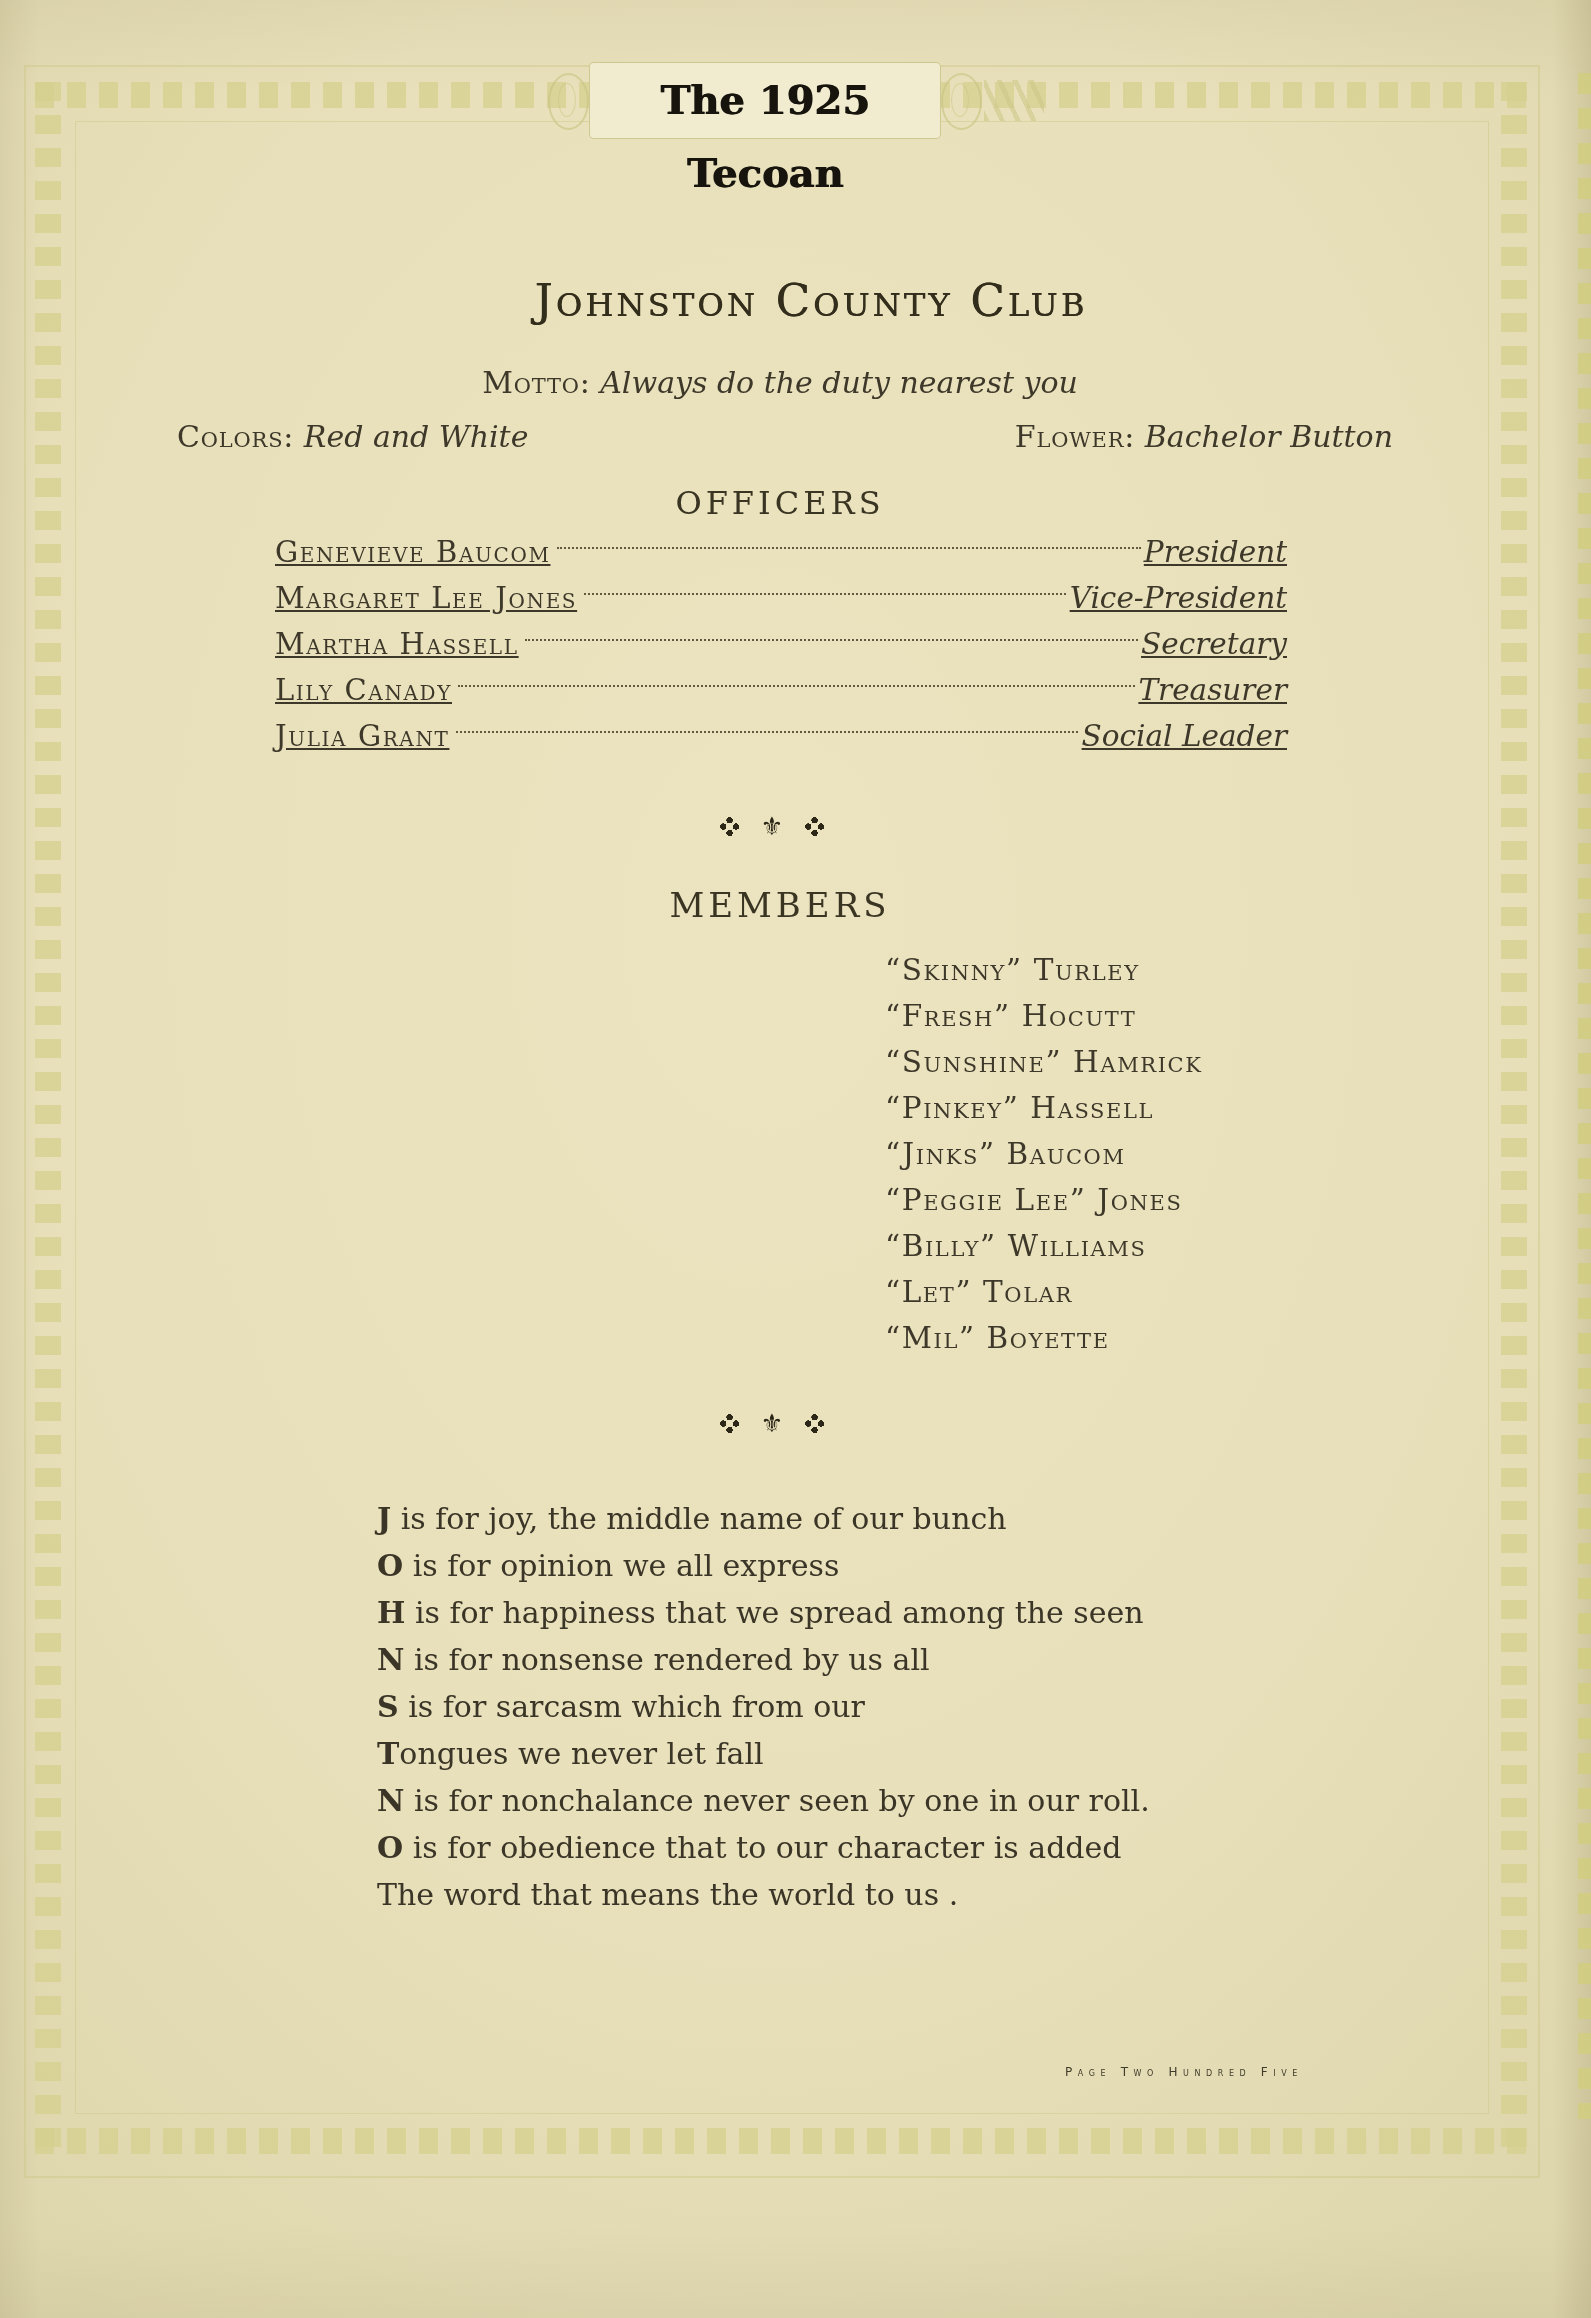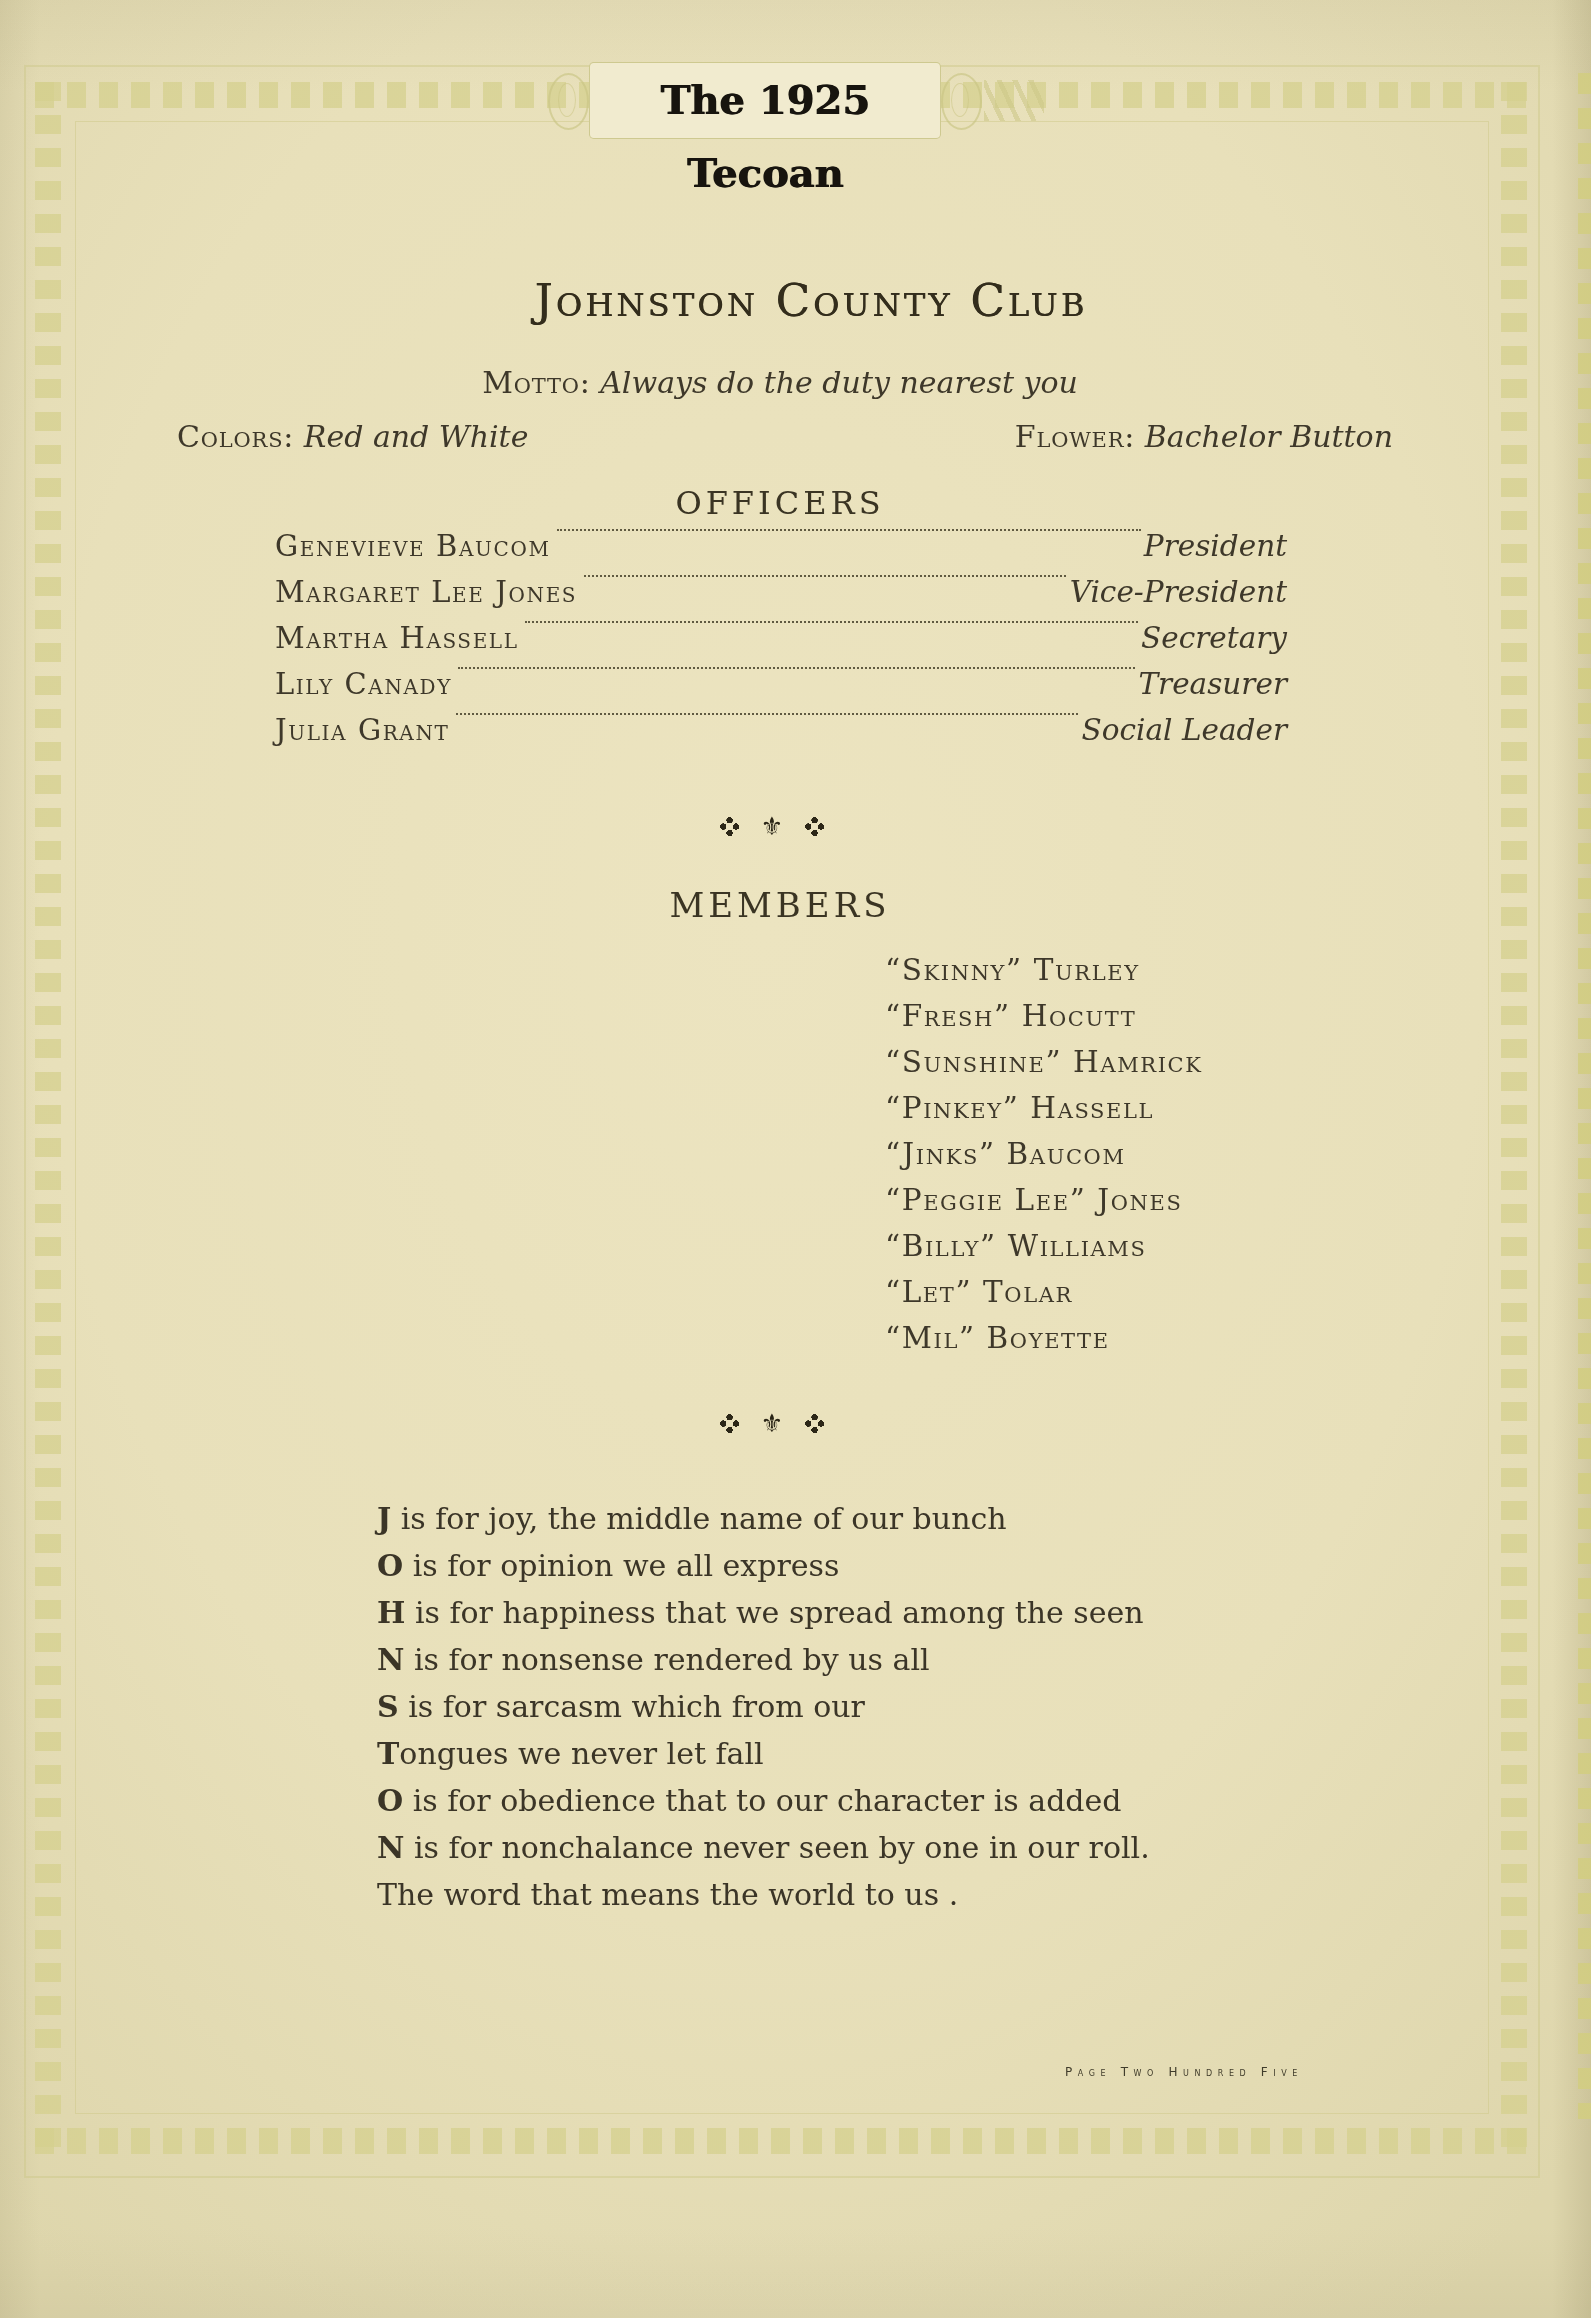--- a/index.html
+++ b/index.html
@@ -92,21 +92,21 @@
   }
   .section-heading {
     left: 0; width: 1560px; text-align: center; margin: 0;
     font-weight: normal; color: #3a3423; z-index: 2;
   }
   .officers-heading { top: 484px; font-size: 32px; letter-spacing: 4px; }
   .members-heading  { top: 885px; font-size: 34px; letter-spacing: 4px; }
 
   
   .officers-list { left: 275px; top: 529px; width: 1012px; z-index: 2; }
-  .officer-row { display: flex; align-items: flex-start; height: 46px; font-size: 29px; }
+  .officer-row { display: flex; align-items: center; height: 46px; font-size: 29px; text-decoration: underline; }
   .officer-name { font-variant: small-caps; letter-spacing: 1.6px; white-space: nowrap; }
   .officer-leader {
     flex: 1 1 auto; min-width: 32px; margin: 0 3.2px 8px 6.4px;
     border-bottom: 2.4px dotted rgba(72,66,44,0.85);
   }
   .officer-title { font-style: italic; font-size: 29.5px; white-space: nowrap; }
 
   
   .divider {
     left: 0; width: 1544px; display: flex; justify-content: center;
@@ -252,23 +252,23 @@
       <div class="poem-line"><b class="poem-lead">O</b><span> is for opinion we all express</span></div>
 
       <div class="poem-line"><b class="poem-lead">H</b><span> is for happiness that we spread among the seen</span></div>
 
       <div class="poem-line"><b class="poem-lead">N</b><span> is for nonsense rendered by us all</span></div>
 
       <div class="poem-line"><b class="poem-lead">S</b><span> is for sarcasm which from our</span></div>
 
       <div class="poem-line"><b class="poem-lead">T</b><span>ongues we never let fall</span></div>
 
+      <div class="poem-line"><b class="poem-lead">N</b><span> is for nonchalance never seen by one in our roll.</span></div>
+
       <div class="poem-line"><b class="poem-lead">O</b><span> is for obedience that to our character is added</span></div>
-
-      <div class="poem-line"><b class="poem-lead">N</b><span> is for nonchalance never seen by one in our roll.</span></div>
 
 
       <div class="poem-line"><b class="poem-lead"></b><span>The word that means the world to us .</span></div>
     </div>
 
   <div class="abs page-number">Page Two Hundred Five</div>
 
 </div>
 
 

